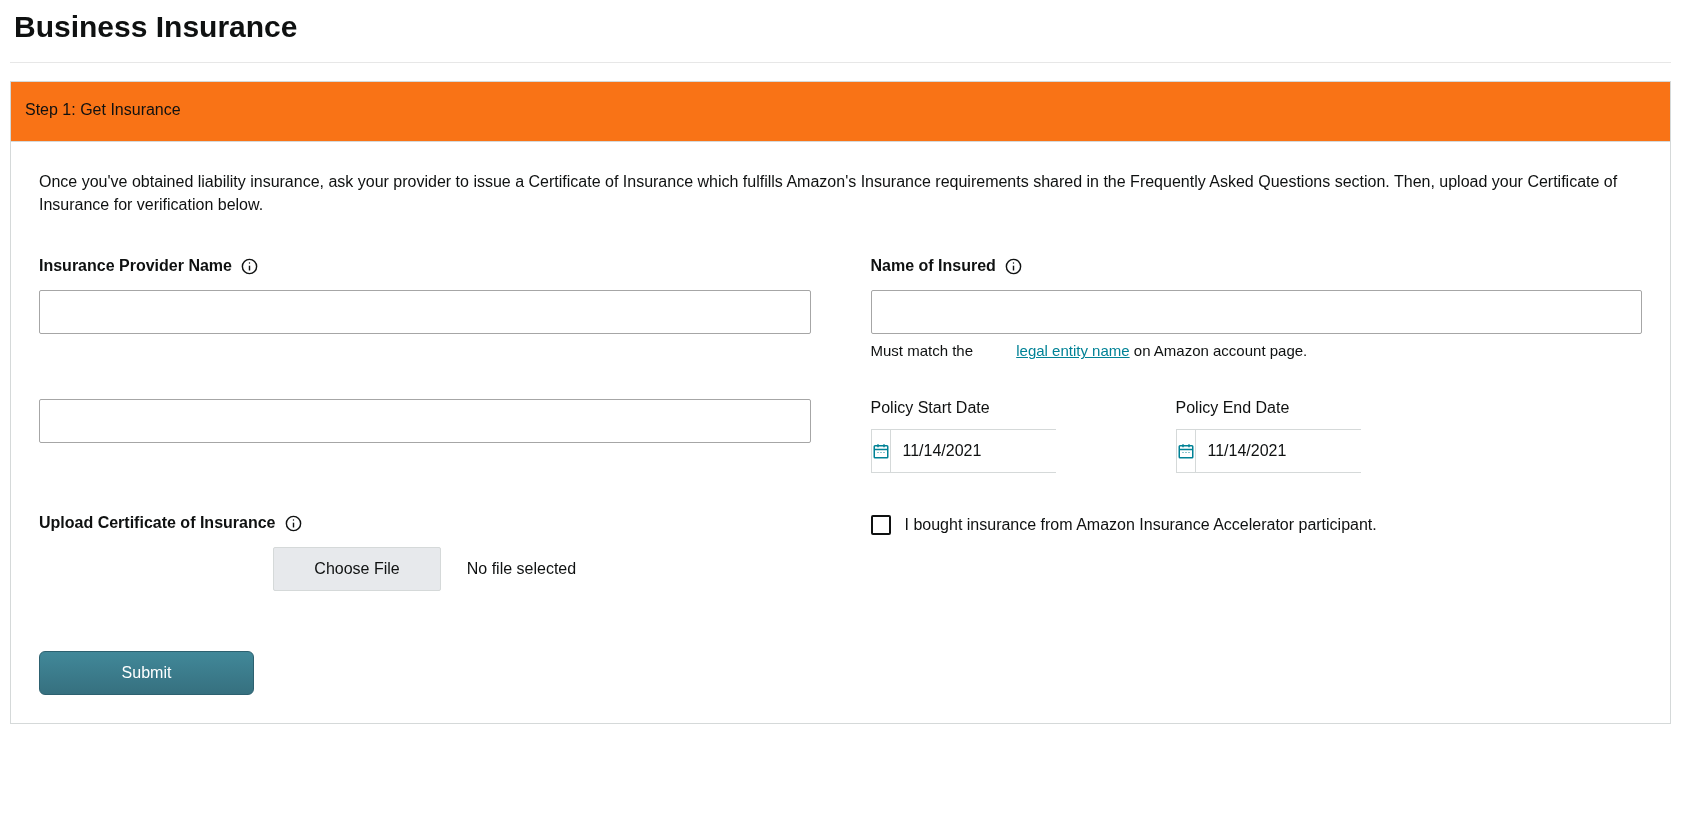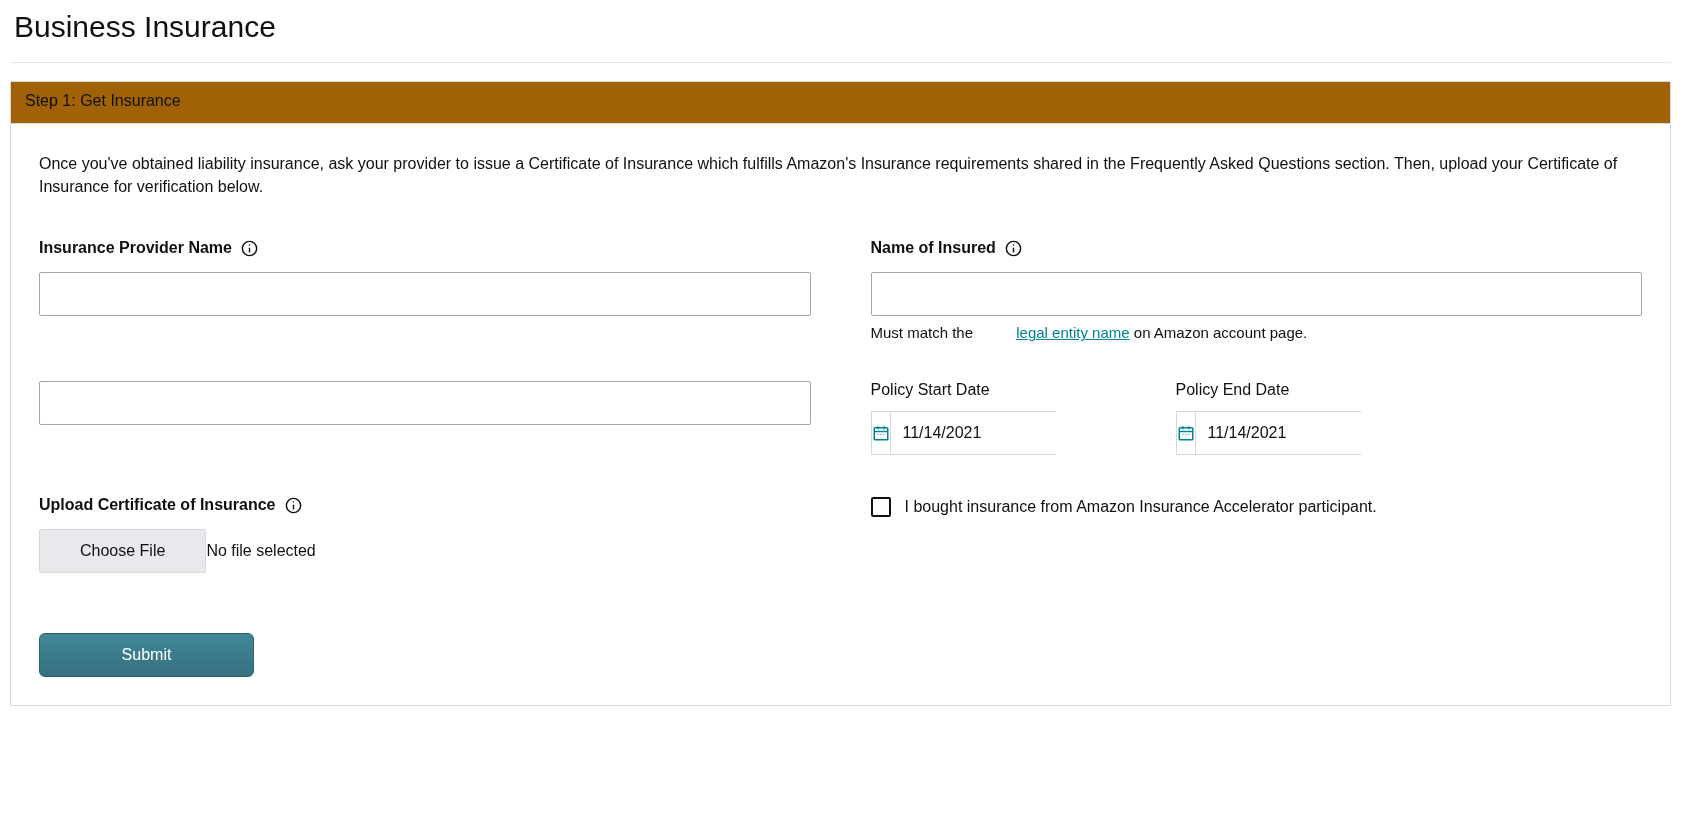--- a/index.html
+++ b/index.html
@@ -11,31 +11,31 @@
       font-family: "Amazon Ember", -apple-system, BlinkMacSystemFont, "Segoe UI", Arial, sans-serif;
       background: #ffffff;
       color: #0F1111;
       padding: 10px;
     }
     .container {
       max-width: 1681px;
     }
     .page-title {
       font-size: 30px;
-      font-weight: 400;
+      font-weight: 700;
       color: #0F1111;
       padding: 0 0 18px 4px;
       border-bottom: 1px solid #e7e7e7;
       margin-bottom: 18px;
     }
     .tabs-bar {
-      background: #a16207;
+      background: #f97316;
       border: 1px solid #d5d9d9;
       border-bottom: none;
-      padding: 0 12px;
+      padding: 9px 12px;
       display: flex;
       gap: 24px;
     }
     .tab-item {
       padding: 10px 2px;
       font-size: 16px;
       color: #0F1111;
       cursor: pointer;
       border-bottom: 3px solid transparent;
     }
@@ -137,21 +137,22 @@
       flex: 1;
       border: none;
       padding: 0 12px;
       font-size: 16px;
       color: #0F1111;
       height: 100%;
     }
     .file-row {
       display: flex;
       align-items: center;
-      gap: 0;
+      gap: 26px;
+      justify-content: center;
     }
     .choose-file-btn {
       background: #e7e9ec;
       border: 1px solid #d5d9d9;
       color: #0F1111;
       font-size: 16px;
       padding: 0 40px;
       height: 44px;
       border-radius: 2px;
       cursor: pointer;

